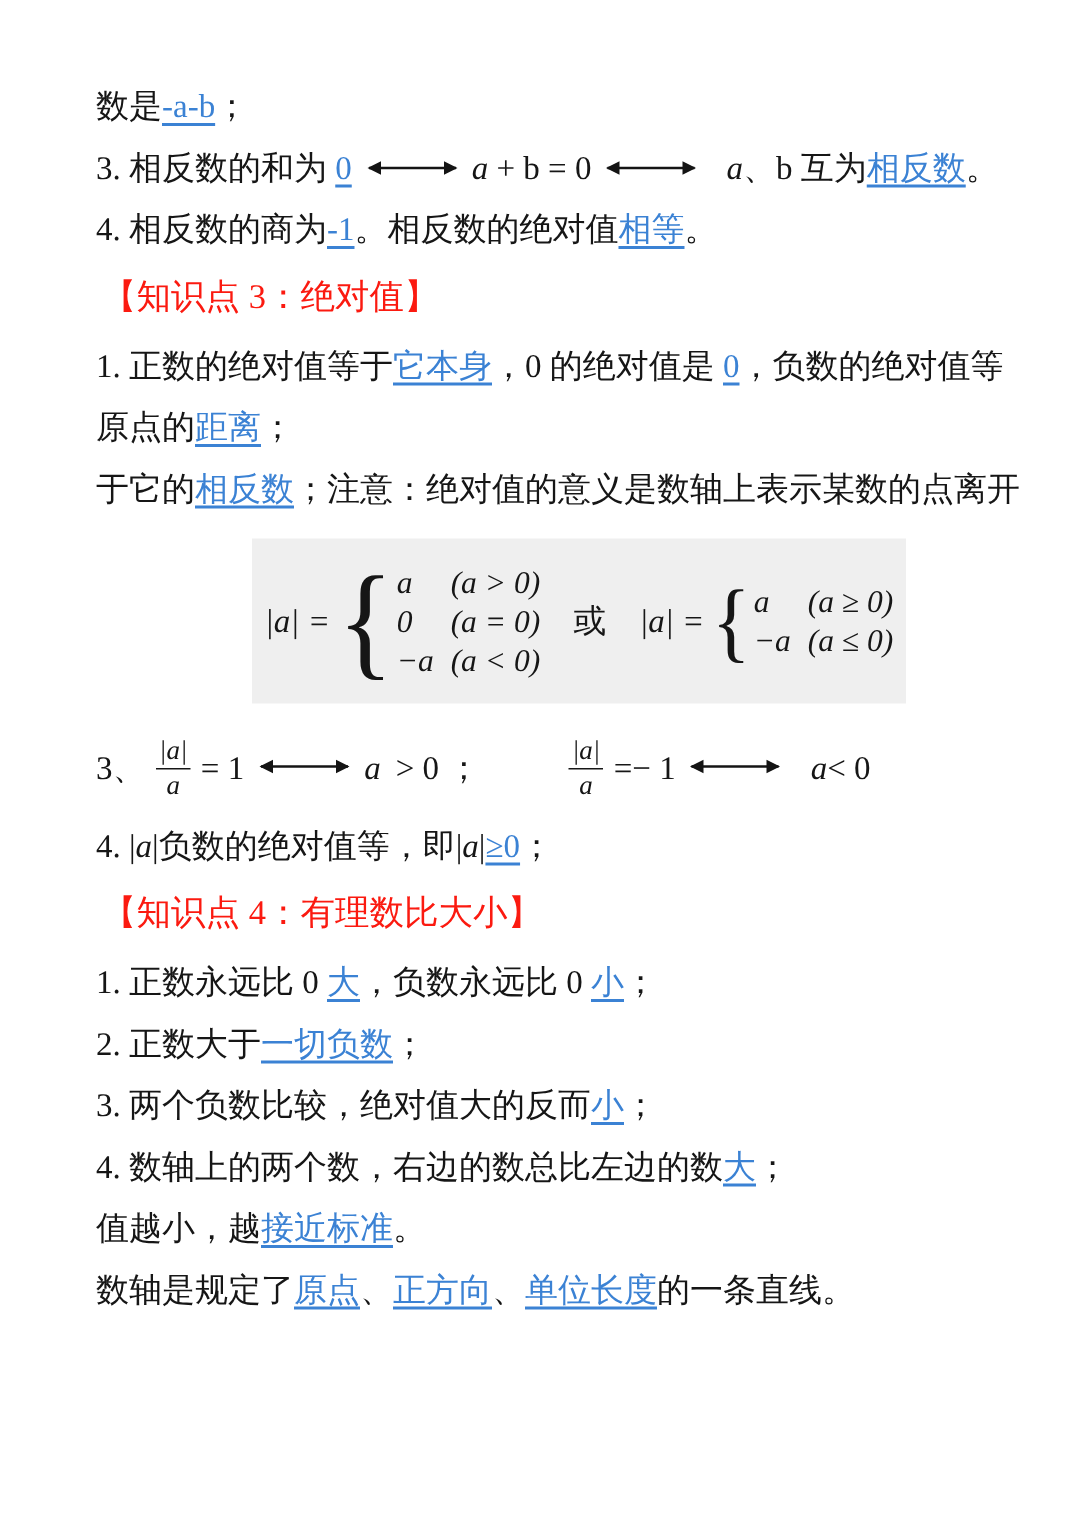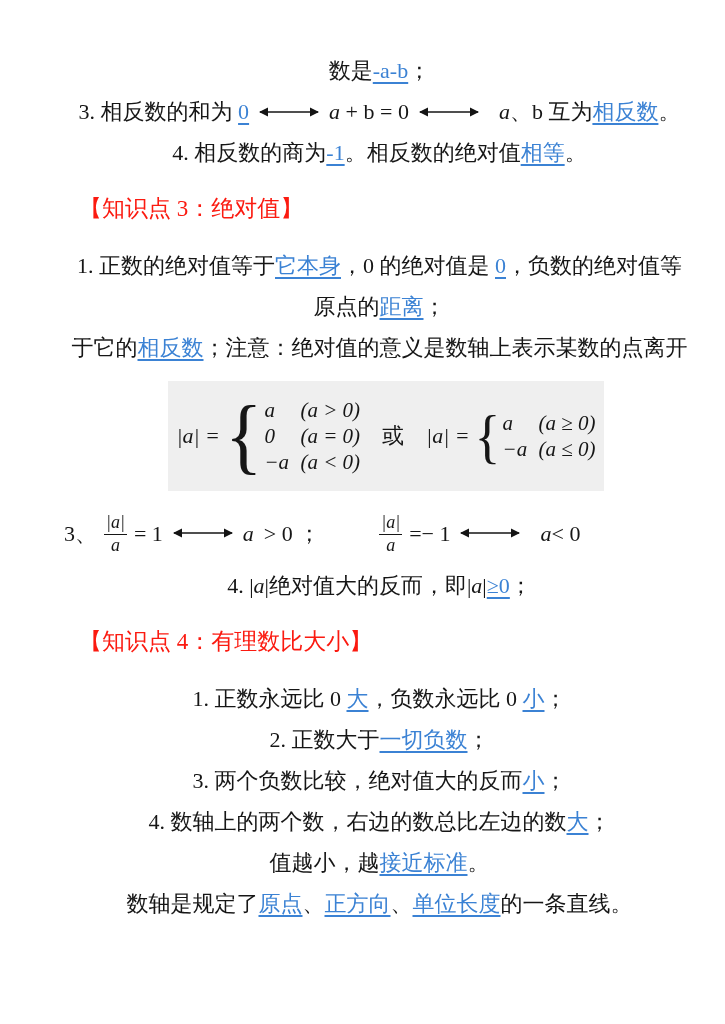--- a/index.html
+++ b/index.html
@@ -7,22 +7,22 @@
     --red:#fb1a10;
     --ink:#161616;
     --fbg:#efefef;
   }
   html,body{margin:0;padding:0;}
   body{
     width:725px;height:1024px;background:#ffffff;overflow:hidden;
     font-family:"Liberation Serif","DejaVu Serif",serif;color:var(--ink);
   }
   .page{padding:50px 30px 0 64px;}
-  p.ln{margin:0;font-size:22px;line-height:41px;white-space:nowrap;text-align:center;}
-  p.heading{margin:15px;font-size:23px;line-height:42px;color:var(--red);white-space:nowrap;}
+  p.ln{margin:0;font-size:22px;line-height:41px;white-space:nowrap;}
+  p.heading{margin:4px;font-size:23px;line-height:42px;color:var(--red);white-space:nowrap;}
   .u{color:var(--blue);text-decoration:underline;text-underline-offset:4px;text-decoration-thickness:1.5px;}
   .mi{font-style:italic;}
   .arrow{display:inline-block;vertical-align:middle;margin:0 9px 3px 9px;}
   
   .fbox{
     margin:13px 0 12px 104px;width:436px;box-sizing:border-box;background:var(--fbg);
     display:flex;align-items:center;justify-content:center;gap:22px;padding:16px 6px;font-size:22px;
   }
   .expr{display:flex;align-items:center;}
   .lhs{font-style:italic;margin-right:5px;}
@@ -128,21 +128,21 @@
       <svg class="arrow" width="62" height="12" viewBox="0 0 62 12">
         <path d="M2 6 H60" stroke="#141414" stroke-width="1.6"></path>
         <path d="M10 1.5 L1 6 L10 10.5 Z" fill="#141414"></path>
         <path d="M52 1.5 L61 6 L52 10.5 Z" fill="#141414"></path>
       </svg>
       <span class="sp"></span>
       <span class="mi">a</span>
       <span>&lt; 0</span>
     </p>
 
-  <p class="ln"><span>4. |</span><span class="mi">a</span><span>|绝对值大的反而，即|</span><span class="mi">a</span><span>|</span><span class="u">≥0</span><span>；</span></p>
+  <p class="ln"><span>4. |</span><span class="mi">a</span><span>|负数的绝对值等，即|</span><span class="mi">a</span><span>|</span><span class="u">≥0</span><span>；</span></p>
 
   <p class="heading">【知识点 4：有理数比大小】</p>
 
   <p class="ln"><span>1. 正数永远比 0 </span><span class="u">大</span><span>，负数永远比 0 </span><span class="u">小</span><span>；</span></p>
 
   <p class="ln"><span>2. 正数大于</span><span class="u">一切负数</span><span>；</span></p>
 
   <p class="ln"><span>3. 两个负数比较，绝对值大的反而</span><span class="u">小</span><span>；</span></p>
 
   <p class="ln"><span>4. 数轴上的两个数，右边的数总比左边的数</span><span class="u">大</span><span>；</span></p>

